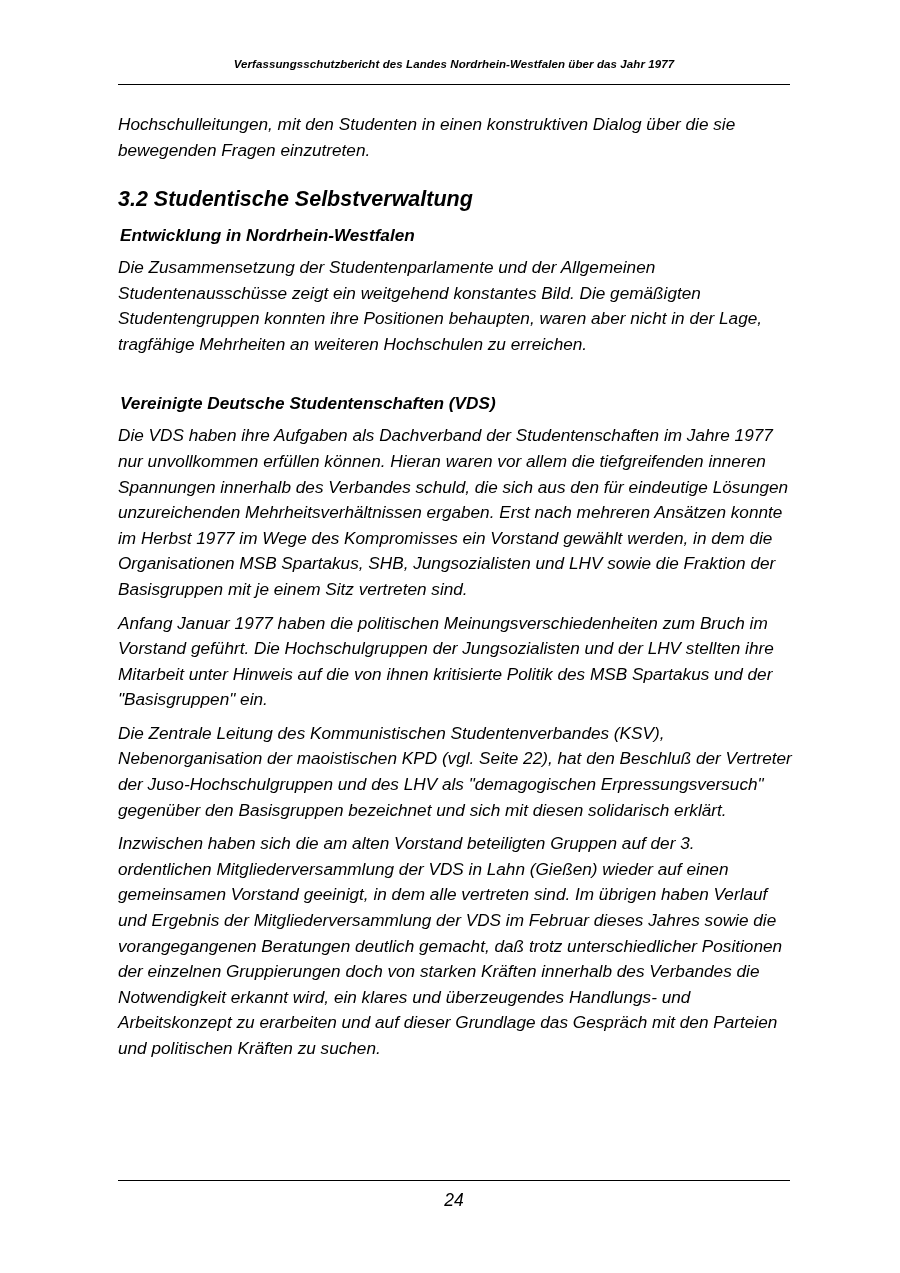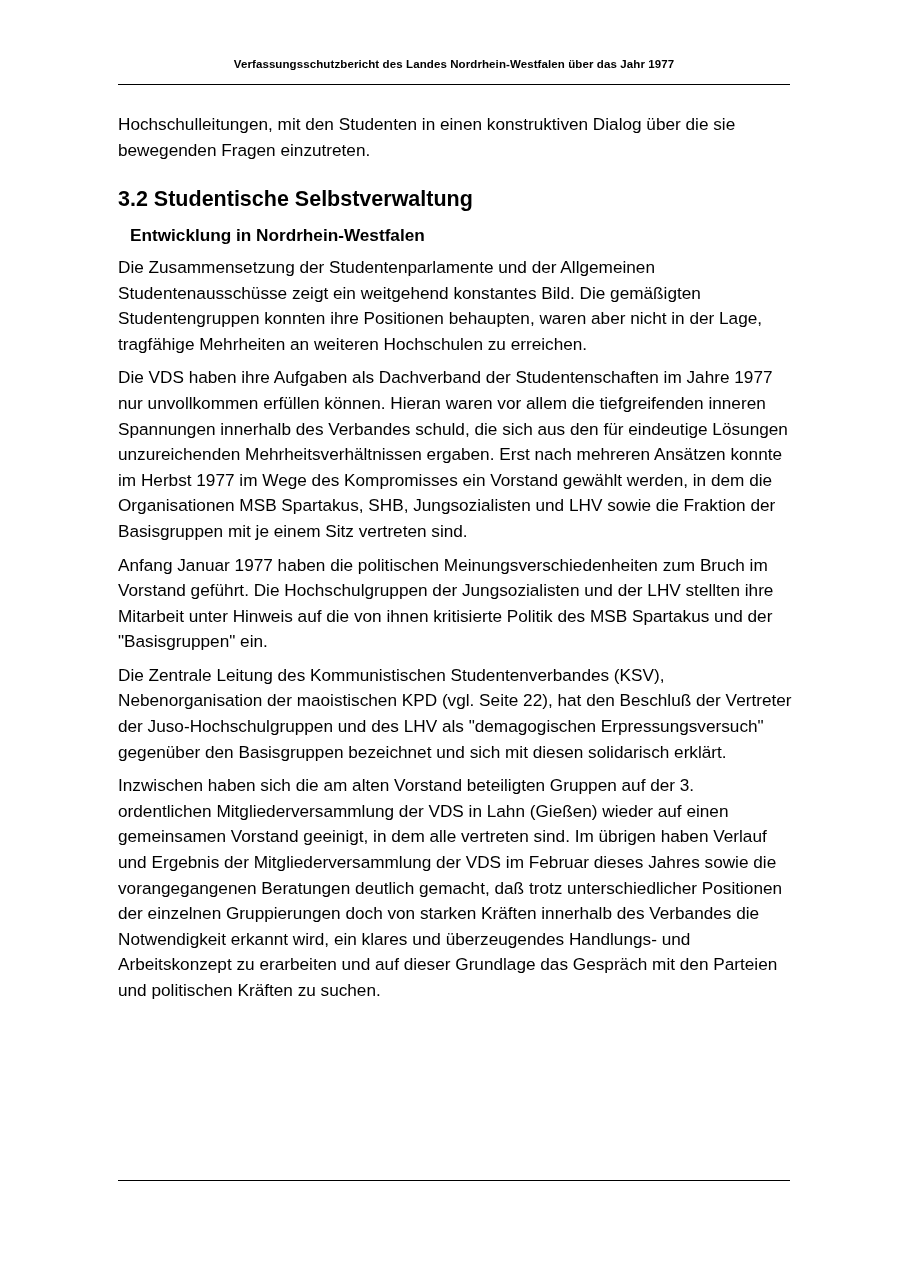--- a/index.html
+++ b/index.html
@@ -13,20 +13,21 @@
     font-family: "Liberation Sans", sans-serif;
     color: #000000;
     -webkit-font-smoothing: antialiased;
   }
   .page {
     position: relative;
     width: 718px;
     height: 1273px;
     box-sizing: border-box;
     background: #ffffff;
+    font-style: italic;
   }
   .header {
     position: absolute;
     top: 58px;
     left: 118px;
     width: 672px;
     text-align: center;
   }
   .header-title {
     font-size: 11.5px;
@@ -62,21 +63,21 @@
   }
   h2.section-title {
     font-size: 21.5px;
     font-weight: bold;
     margin: 24px 0 10px 0;
     line-height: 1.2;
   }
   h3.sub-title {
     font-size: 17.2px;
     font-weight: bold;
-    margin: 0 0 4px 12px;
+    margin: 0 0 4px 2px;
     line-height: 24px;
   }
   h3.sub-title.spaced {
     margin-top: 34px;
   }
   .footer-rule {
     position: absolute;
     top: 1180px;
     left: 118px;
     width: 672px;
@@ -105,26 +106,28 @@
   <div class="content">
 
     <p class="para gap-after">Hochschulleitungen, mit den Studenten in einen konstruktiven Dialog über die sie bewegenden Fragen einzutreten.</p>
 
     <h2 class="section-title">3.2 Studentische Selbstverwaltung</h2>
 
     <h3 class="sub-title">Entwicklung in Nordrhein-Westfalen</h3>
 
     <p class="para">Die Zusammensetzung der Studentenparlamente und der Allgemeinen Studentenausschüsse zeigt ein weitgehend konstantes Bild. Die gemäßigten Studentengruppen konnten ihre Positionen behaupten, waren aber nicht in der Lage, tragfähige Mehrheiten an weiteren Hochschulen zu erreichen.</p>
 
+    <h3 class="sub-title spaced">Vereinigte Deutsche Studentenschaften (VDS)</h3>
 
     <p class="para">Die VDS haben ihre Aufgaben als Dachverband der Studentenschaften im Jahre 1977 nur unvollkommen erfüllen können. Hieran waren vor allem die tiefgreifenden inneren Spannungen innerhalb des Verbandes schuld, die sich aus den für eindeutige Lösungen unzureichenden Mehrheitsverhältnissen ergaben. Erst nach mehreren Ansätzen konnte im Herbst 1977 im Wege des Kompromisses ein Vorstand gewählt werden, in dem die Organisationen MSB Spartakus, SHB, Jungsozialisten und LHV sowie die Fraktion der Basisgruppen mit je einem Sitz vertreten sind.</p>
 
     <p class="para">Anfang Januar 1977 haben die politischen Meinungsverschiedenheiten zum Bruch im Vorstand geführt. Die Hochschulgruppen der Jungsozialisten und der LHV stellten ihre Mitarbeit unter Hinweis auf die von ihnen kritisierte Politik des MSB Spartakus und der "Basisgruppen" ein.</p>
 
     <p class="para">Die Zentrale Leitung des Kommunistischen Studentenverbandes (KSV), Nebenorganisation der maoistischen KPD (vgl. Seite 22), hat den Beschluß der Vertreter der Juso-Hochschulgruppen und des LHV als "demagogischen Erpressungsversuch" gegenüber den Basisgruppen bezeichnet und sich mit diesen solidarisch erklärt.</p>
 
     <p class="para">Inzwischen haben sich die am alten Vorstand beteiligten Gruppen auf der 3. ordentlichen Mitgliederversammlung der VDS in Lahn (Gießen) wieder auf einen gemeinsamen Vorstand geeinigt, in dem alle vertreten sind. Im übrigen haben Verlauf und Ergebnis der Mitgliederversammlung der VDS im Februar dieses Jahres sowie die vorangegangenen Beratungen deutlich gemacht, daß trotz unterschiedlicher Positionen der einzelnen Gruppierungen doch von starken Kräften innerhalb des Verbandes die Notwendigkeit erkannt wird, ein klares und überzeugendes Handlungs- und Arbeitskonzept zu erarbeiten und auf dieser Grundlage das Gespräch mit den Parteien und politischen Kräften zu suchen.</p>
 
   </div>
 
   <div class="footer-rule"></div>
+  <div class="footer-pageno">24</div>
 
 </div>
 
 </body></html>

